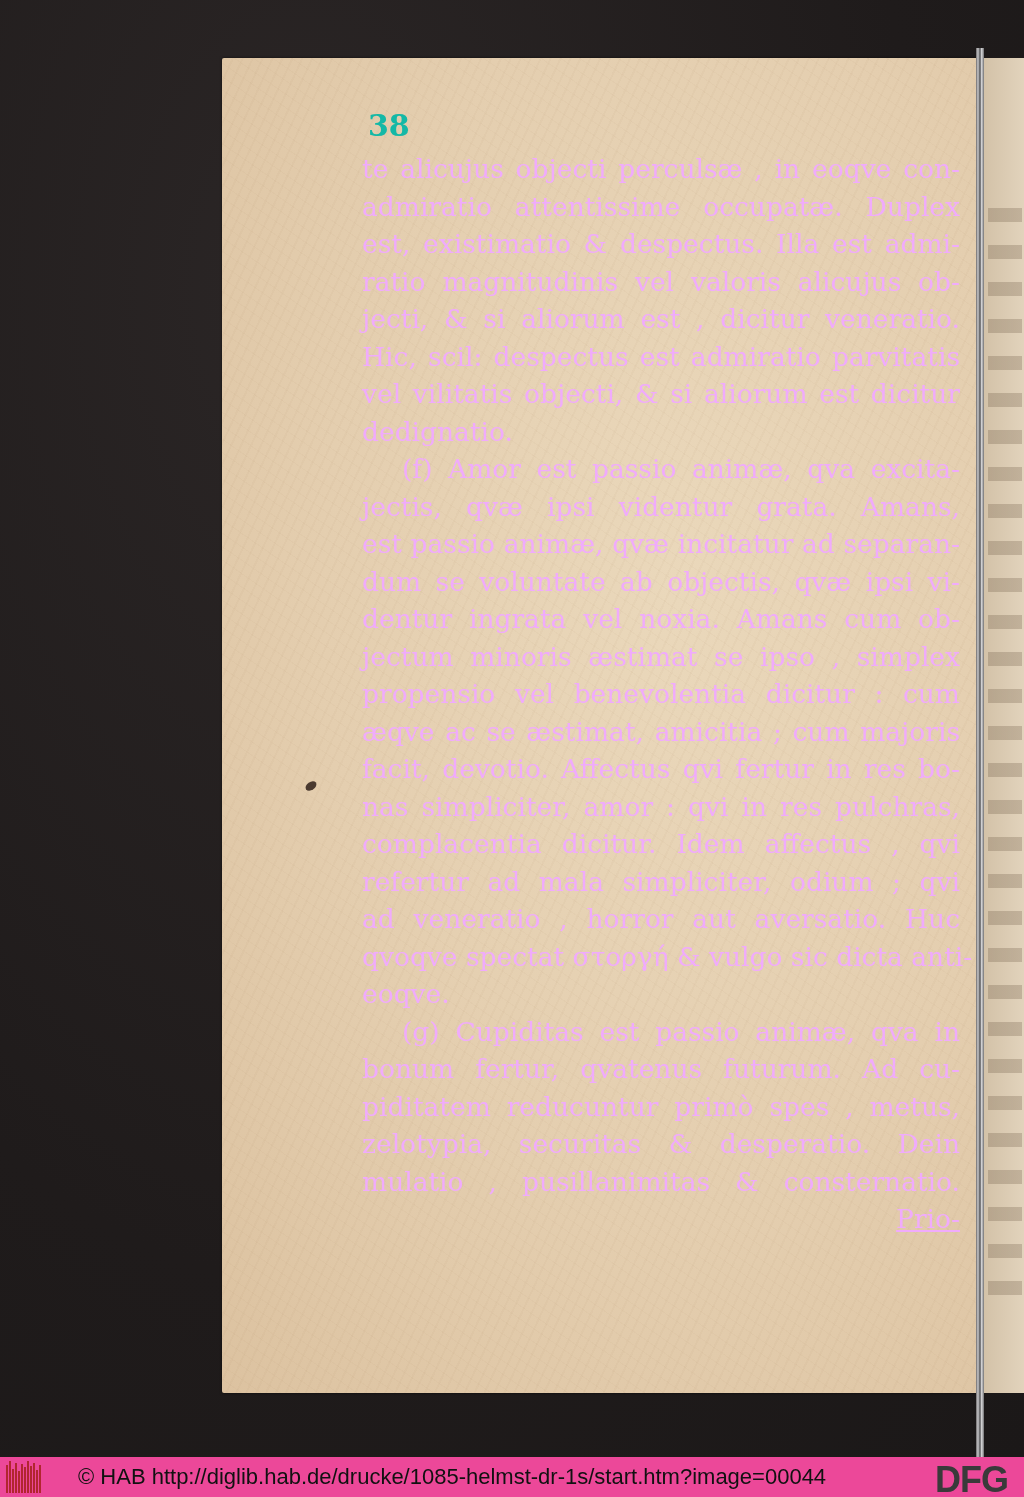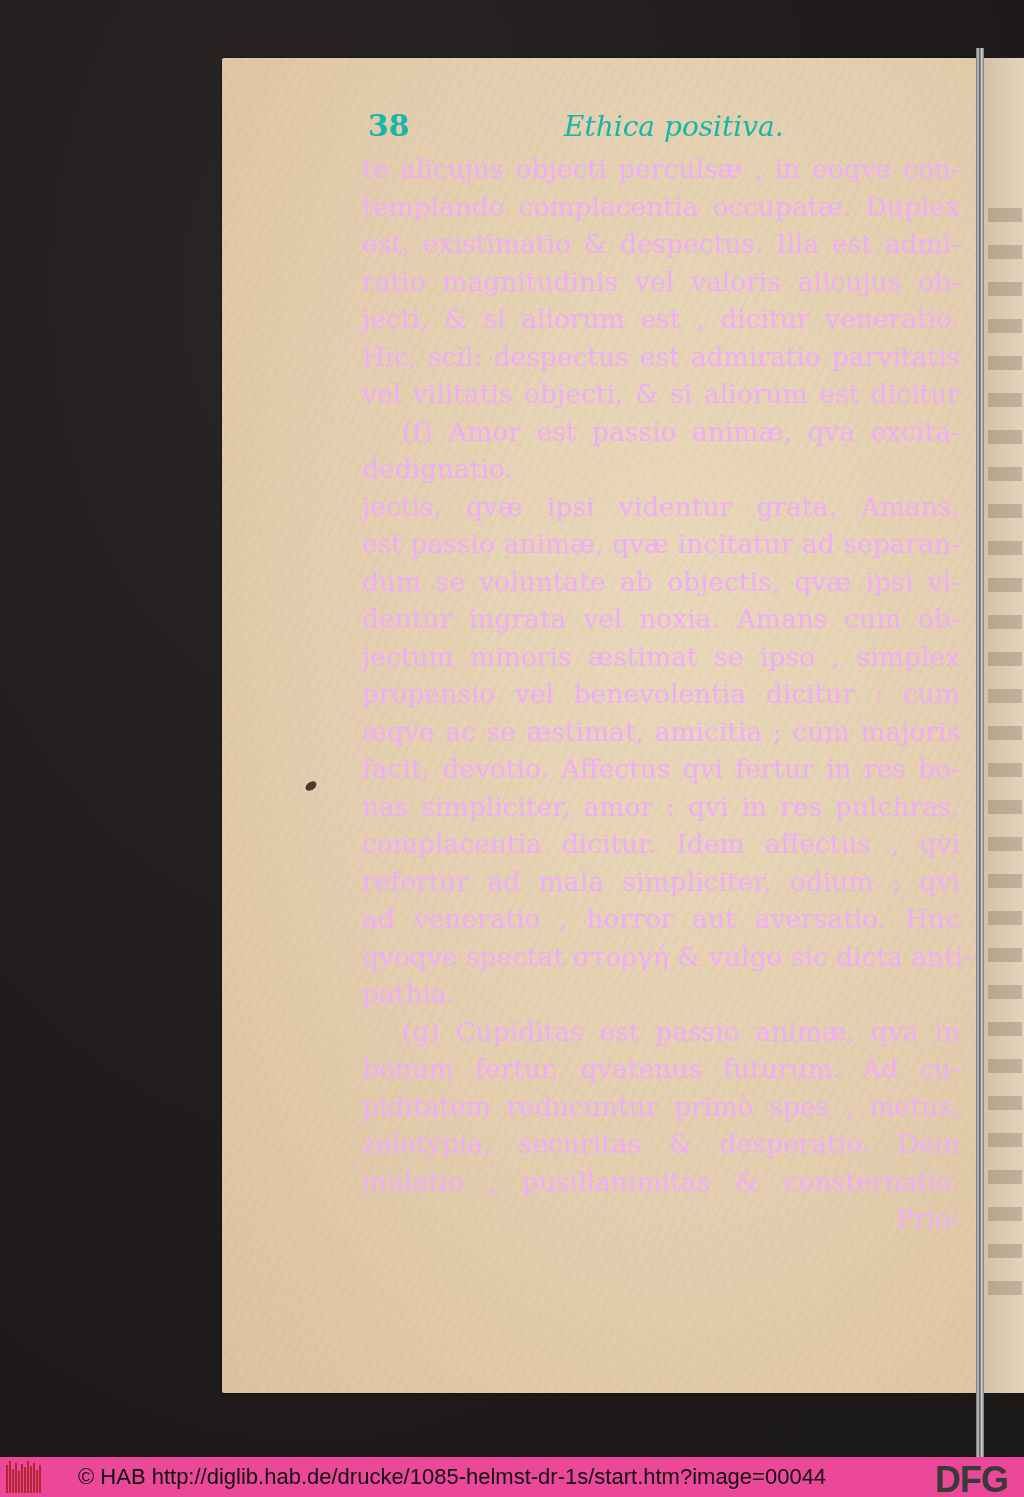--- a/index.html
+++ b/index.html
@@ -54,21 +54,21 @@
   .text-block {
     position:absolute; left:362px; top:150px; width:598px;
     color:#f0abfc; font-size:26.5px; line-height:37.5px;
   }
   .line {
     display:block; white-space:nowrap; text-align:justify; text-align-last:justify;
     height:37.5px;
   }
   .line.last { text-align-last:left; }
   .line.indent { padding-left:40px; }
-  .line.right { text-align:right; text-align-last:right; }
+  .line.right { text-align:right; text-align-last:right;text-decoration:underline; }
   .margin-mark {
     position:absolute; left:305px; top:782px; width:12px; height:8px;
     background:#4a3a30; border-radius:50%; transform:rotate(-35deg);
   }
   .footer {
     position:absolute; left:0; top:1457px; width:1024px; height:40px;
     background:#ec4899;
     display:flex; align-items:center;
   }
   .hab-logo {
@@ -93,49 +93,48 @@
 <div class="scan-bg"></div>
 
 <div class="page"></div>
 <div class="gutter"></div>
 <div class="next-page">
   <div class="bleed"></div>
 </div>
 
 <div class="header">
   <span class="page-number">38</span>
-  <span class="running-title">Ethica positiva.</span>
 </div>
 
 <div class="margin-mark"></div>
 
 <div class="text-block">
   <span class="line">te alicujus objecti perculsæ , in eoqve con-</span>
-  <span class="line">templando complacentia occupatæ. Duplex</span>
+  <span class="line">admiratio attentissime occupatæ. Duplex</span>
   <span class="line">est, existimatio &amp; despectus. Illa est admi-</span>
   <span class="line">ratio magnitudinis vel valoris alicujus ob-</span>
   <span class="line">jecti, &amp; si aliorum est , dicitur veneratio.</span>
   <span class="line">Hic, scil: despectus est admiratio parvitatis</span>
   <span class="line">vel vilitatis objecti, &amp; si aliorum est dicitur</span>
+  <span class="line last">dedignatio.</span>
   <span class="line indent">(f) Amor est passio animæ, qva excita-</span>
-  <span class="line last">dedignatio.</span>
   <span class="line">jectis, qvæ ipsi videntur grata. Amans,</span>
   <span class="line">est passio animæ, qvæ incitatur ad separan-</span>
   <span class="line">dum se voluntate ab objectis, qvæ ipsi vi-</span>
   <span class="line">dentur ingrata vel noxia. Amans cum ob-</span>
   <span class="line">jectum minoris æstimat se ipso , simplex</span>
   <span class="line">propensio vel benevolentia dicitur : cum</span>
   <span class="line">æqve ac se æstimat, amicitia ; cum majoris</span>
   <span class="line">facit, devotio. Affectus qvi fertur in res bo-</span>
   <span class="line">nas simpliciter, amor : qvi in res pulchras,</span>
   <span class="line">complacentia dicitur. Idem affectus , qvi</span>
   <span class="line">refertur ad mala simpliciter, odium ; qvi</span>
   <span class="line">ad veneratio , horror aut aversatio. Huc</span>
   <span class="line">qvoqve spectat στοργή &amp; vulgo sic dicta anti-</span>
-  <span class="line last">pathia.</span>
+  <span class="line last">eoqve.</span>
   <span class="line indent">(g) Cupiditas est passio animæ, qva in</span>
   <span class="line">bonum fertur, qvatenus futurum. Ad cu-</span>
   <span class="line">piditatem reducuntur primò spes , metus,</span>
   <span class="line">zelotypia, securitas &amp; desperatio. Dein</span>
   <span class="line">mulatio , pusillanimitas &amp; consternatio.</span>
   <span class="line right">Prio-</span>
 </div>
 
 <div class="footer">
   <div class="hab-logo">

